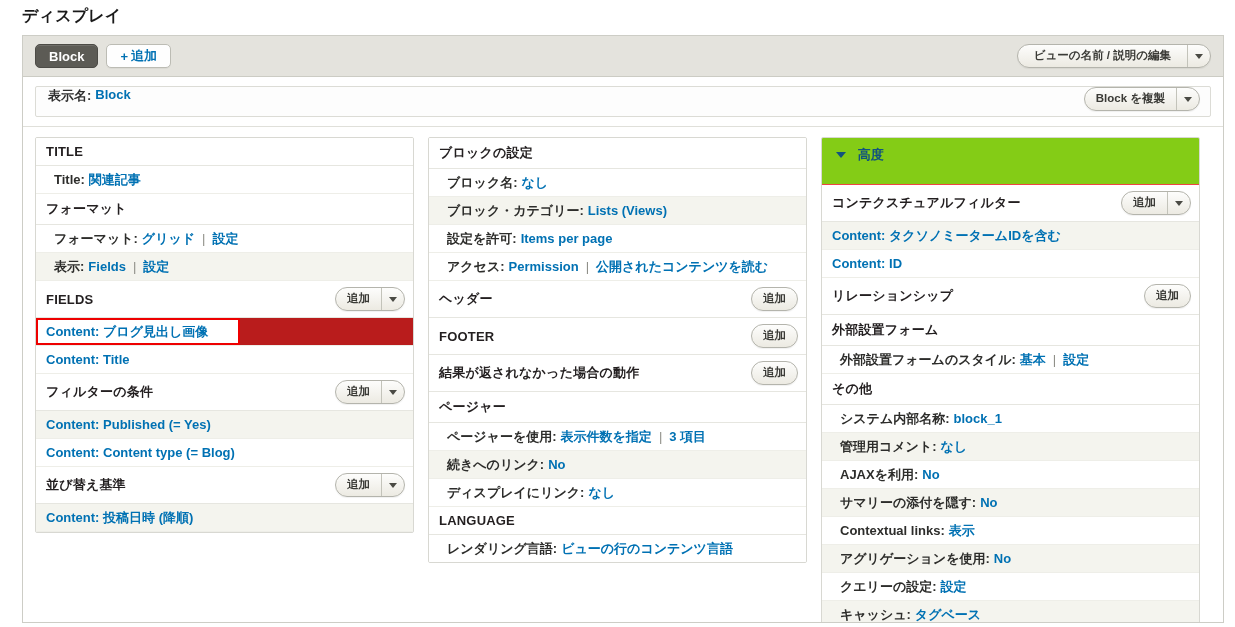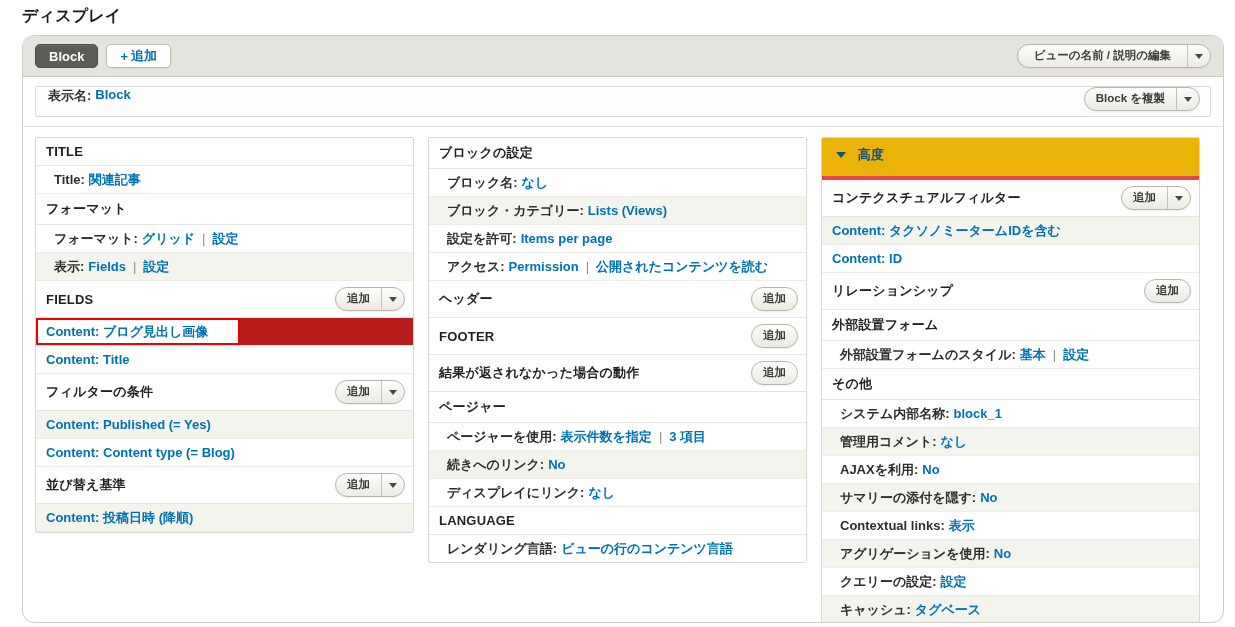--- a/index.html
+++ b/index.html
@@ -30,21 +30,21 @@
     font-weight: bold;
     color: #1a1a1a;
     padding: 6px 0 8px 22px;
     letter-spacing: .2px;
   }
 
   
   .edit-panel {
     margin: 0 11px 0 22px;
     border: 1px solid #cdcdc6;
-    border-radius: 12px;
+    border-radius: 0;
     background: #fff;
     box-sizing: border-box;
     width: 1202px;
     height: 588px;
     overflow: hidden;
   }
 
   
   .tabs-bar {
     background: #e4e3dd;
@@ -260,23 +260,23 @@
     padding: 3px 8px 3px 8px;
   }
   .highlight-wrap {
     position: relative;
     background: #b91c1c;
     border-bottom: 1px solid #eeeee8;
   }
 
   
   .adv-head {
-    padding: 8px 10px 12px 14px;
-    border-bottom: 4px solid #ef4444;
-    background: #eab308;
+    padding: 8px 10px 20px 14px;
+    border-bottom: 1px solid #ef4444;
+    background: #84cc16;
   }
   .adv-head .adv-link {
     color: #12537e;
     font-weight: bold;
     font-size: 13px;
     cursor: pointer;
   }
   .adv-head .tri {
     display: inline-block;
     width: 0; height: 0;

